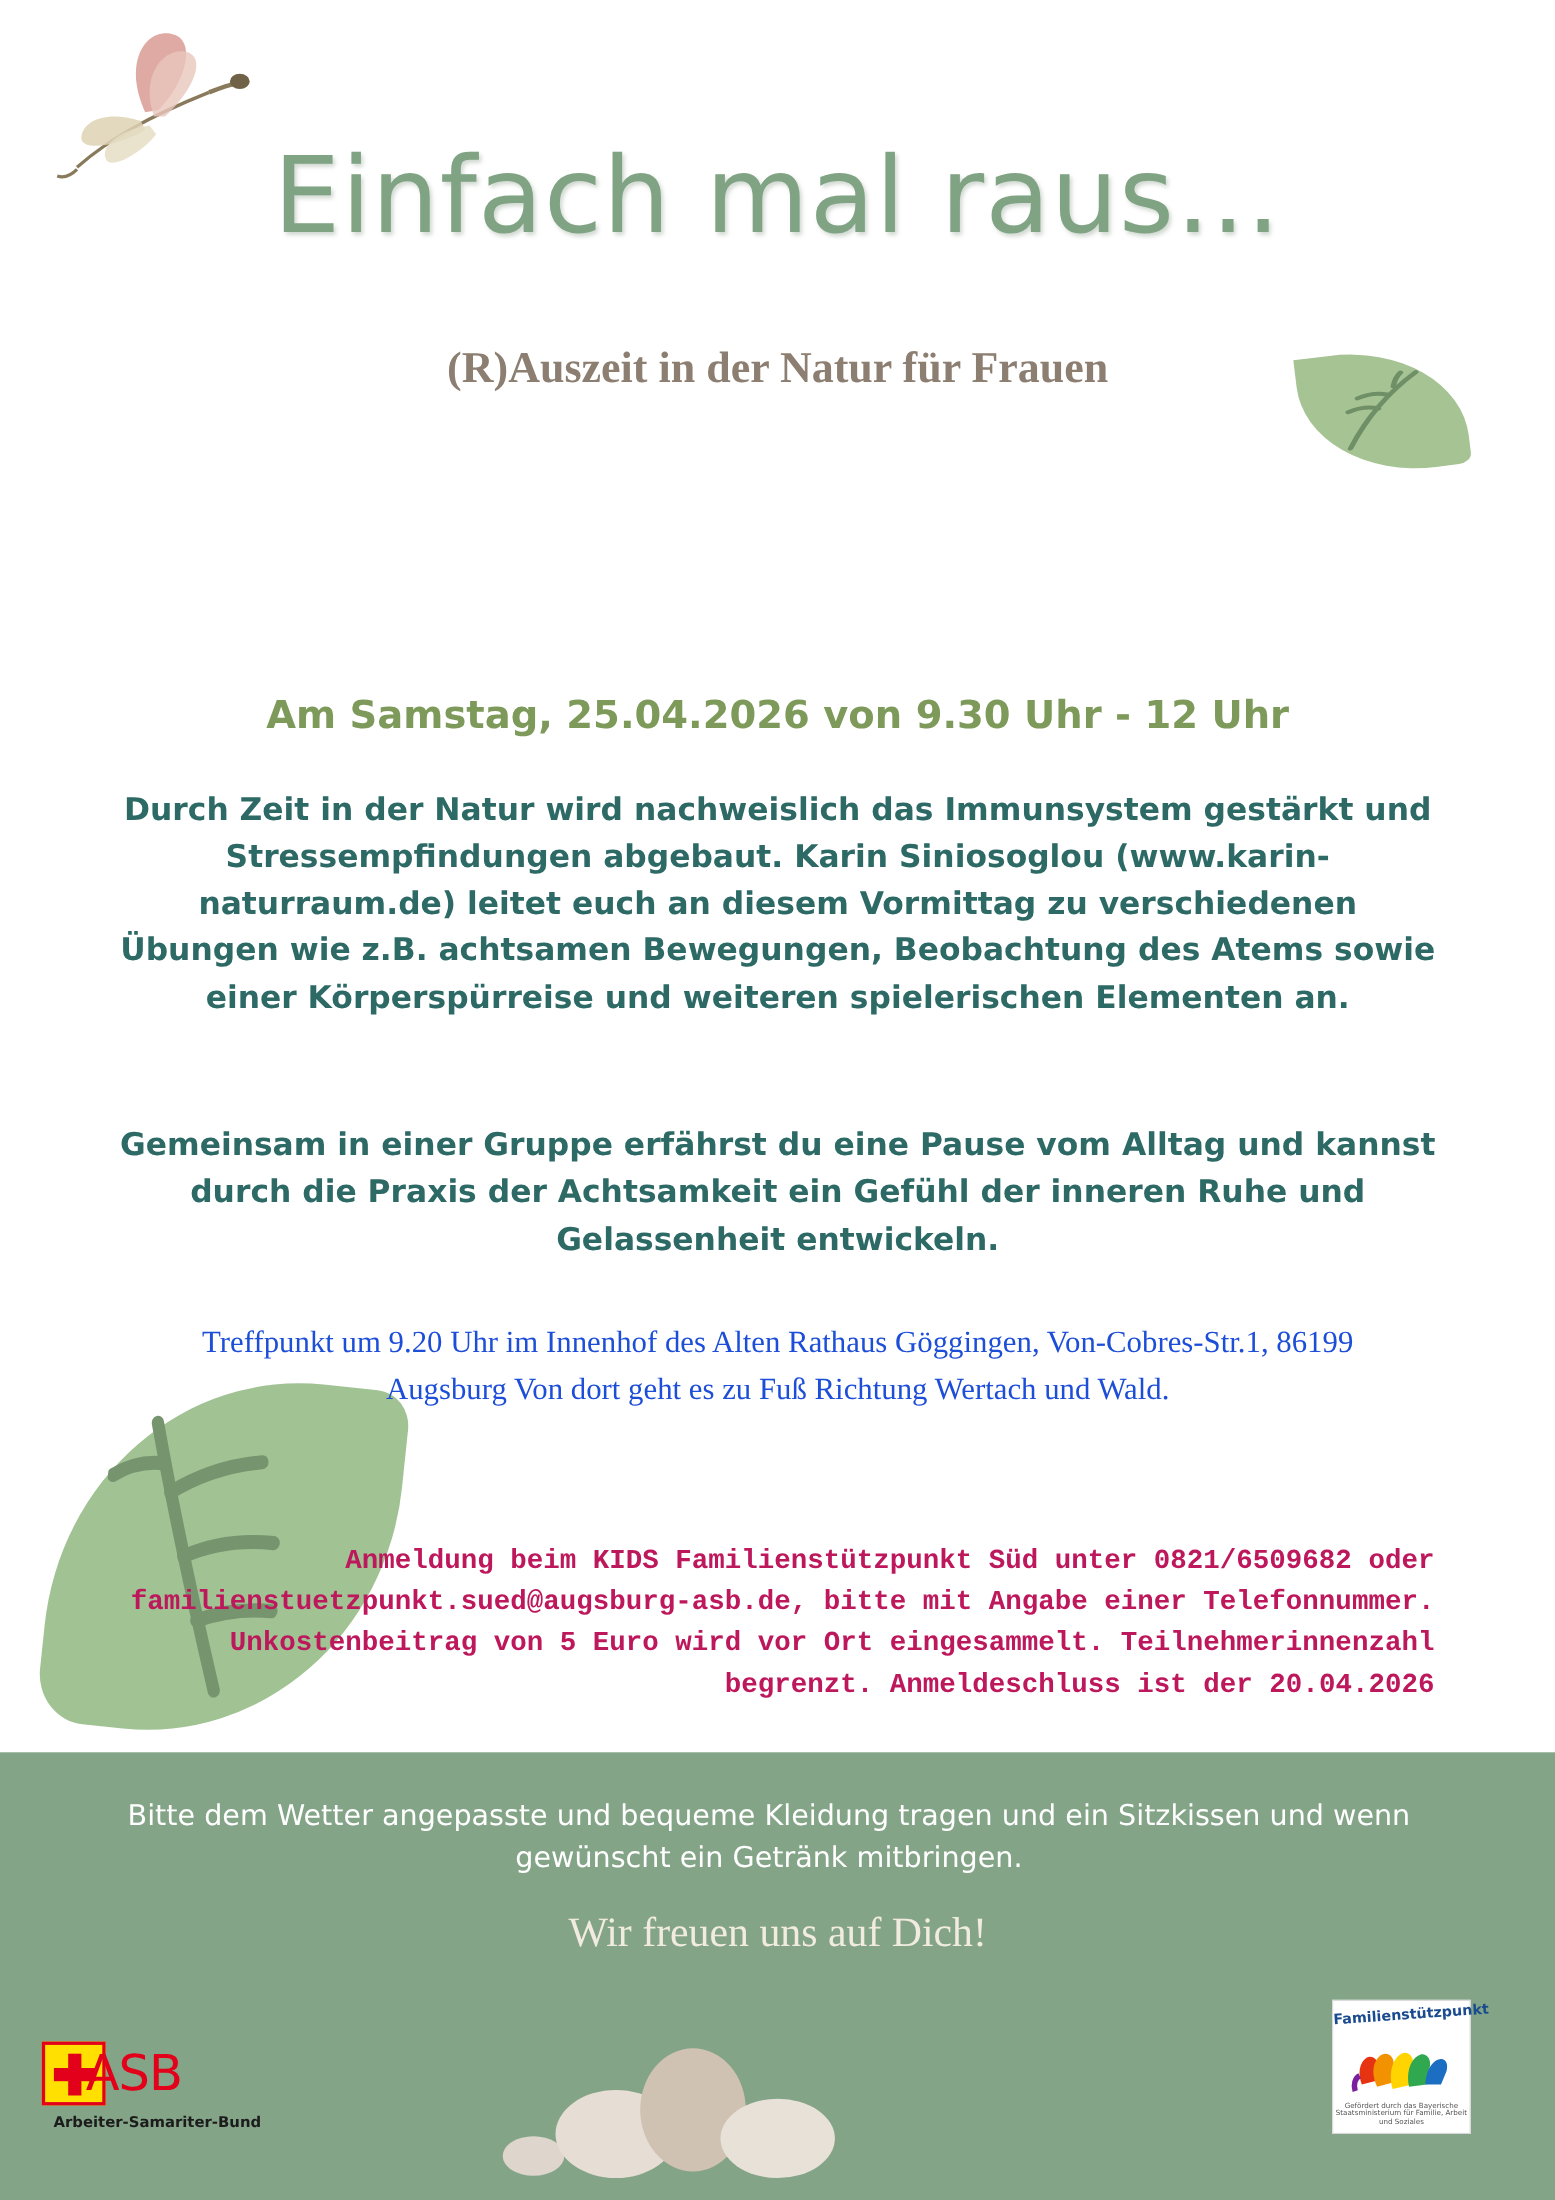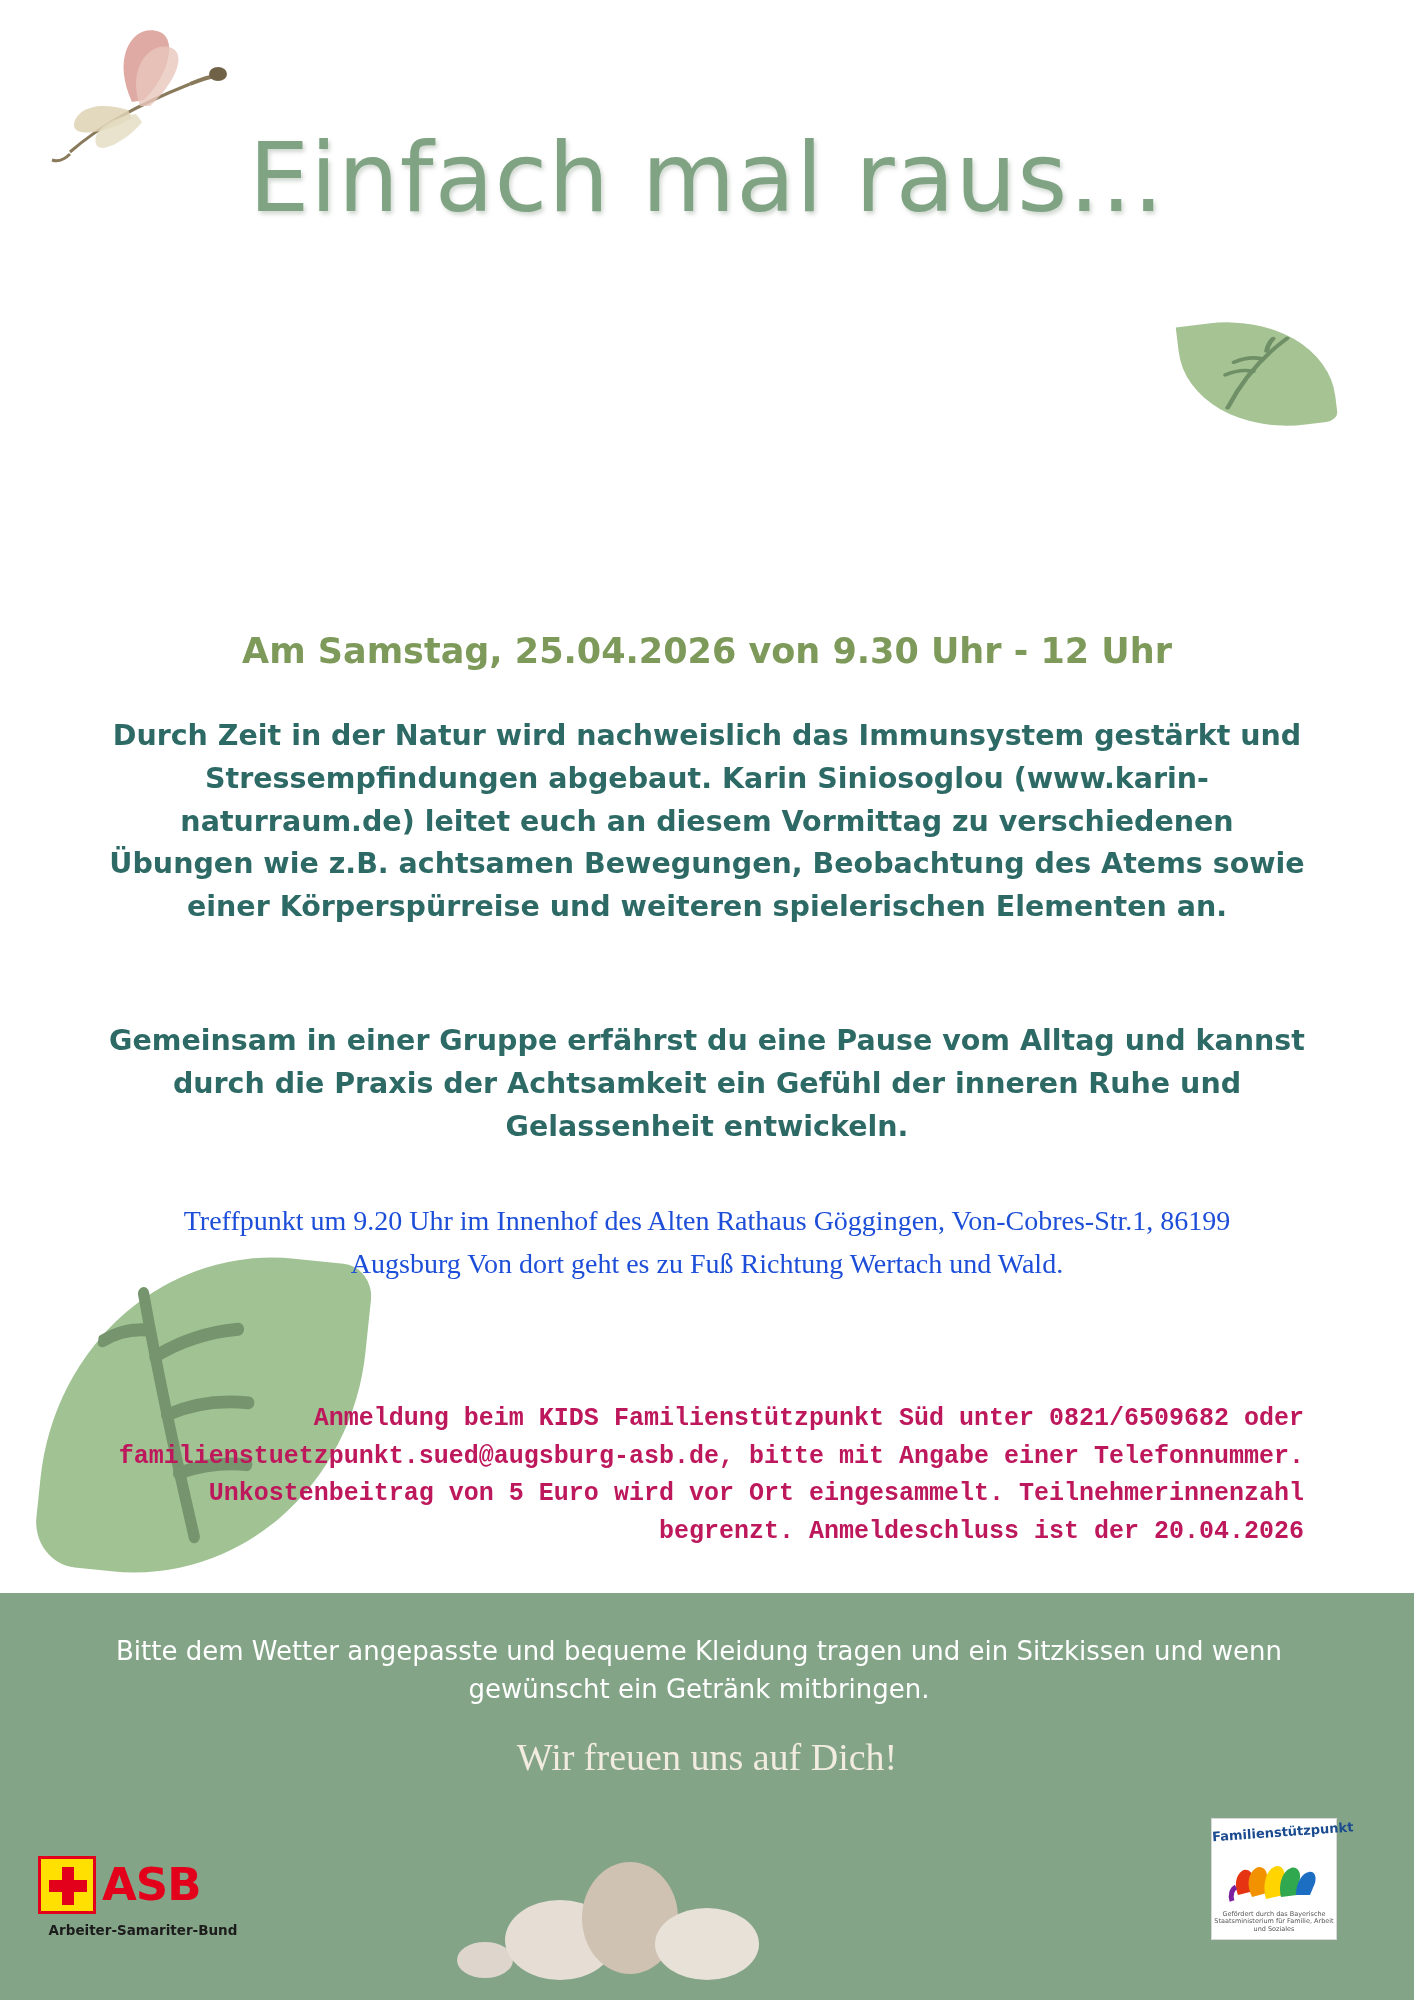--- a/index.html
+++ b/index.html
@@ -202,24 +202,24 @@
   
   .asb-logo {
     position: absolute;
     left: 38px;
     top: 1856px;
     width: 210px;
     height: 104px;
   }
   .asb-logo .asb-text {
     position: absolute;
-    left: 64px;
+    left: 40px;
     top: 2px;
     font-size: 45px;
-    font-weight: bold;
+    font-weight: normal;
     color: #e2001a;
     font-family: "DejaVu Sans", sans-serif;
     letter-spacing: -1px;
   }
   .asb-logo .asb-sub {
     position: absolute;
     left: 0;
     top: 66px;
     width: 210px;
     text-align: center;
@@ -314,20 +314,21 @@
     <svg class="vein" viewBox="0 0 100 100" preserveAspectRatio="none">
       <path d="M18 4 C28 34 40 66 52 96" stroke-width="6"></path>
       <path d="M26 28 C38 20 50 16 62 14"></path>
       <path d="M34 50 C46 44 58 42 70 42"></path>
       <path d="M42 72 C52 68 62 66 72 66"></path>
       <path d="M22 18 C14 18 8 20 2 24"></path>
     </svg>
   </div>
 
   <div class="title">Einfach mal raus…</div>
+  <div class="subtitle">(R)Auszeit in der Natur für Frauen</div>
 
 
   <div class="datebar">Am Samstag, 25.04.2026 von 9.30 Uhr - 12 Uhr</div>
 
   <div class="body-block" id="para2">Gemeinsam in einer Gruppe erfährst du eine Pause vom Alltag und kannst durch die Praxis der Achtsamkeit ein Gefühl der inneren Ruhe und Gelassenheit entwickeln.</div>
   <div class="body-block" id="para1">Durch Zeit in der Natur wird nachweislich das Immunsystem gestärkt und Stressempfindungen abgebaut. Karin Siniosoglou (www.karin-naturraum.de) leitet euch an diesem Vormittag zu verschiedenen Übungen wie z.B. achtsamen Bewegungen, Beobachtung des Atems sowie einer Körperspürreise und weiteren spielerischen Elementen an.</div>
 
   <div class="meeting">Treffpunkt um 9.20 Uhr im Innenhof des Alten Rathaus Göggingen, Von-Cobres-Str.1, 86199 Augsburg Von dort geht es zu Fuß Richtung Wertach und Wald.</div>
 
   <div class="registration">Anmeldung beim KIDS Familienstützpunkt Süd unter 0821/6509682 oder familienstuetzpunkt.sued@augsburg-asb.de, bitte mit Angabe einer Telefonnummer. Unkostenbeitrag von 5 Euro wird vor Ort eingesammelt. Teilnehmerinnenzahl begrenzt. Anmeldeschluss ist der 20.04.2026</div>

